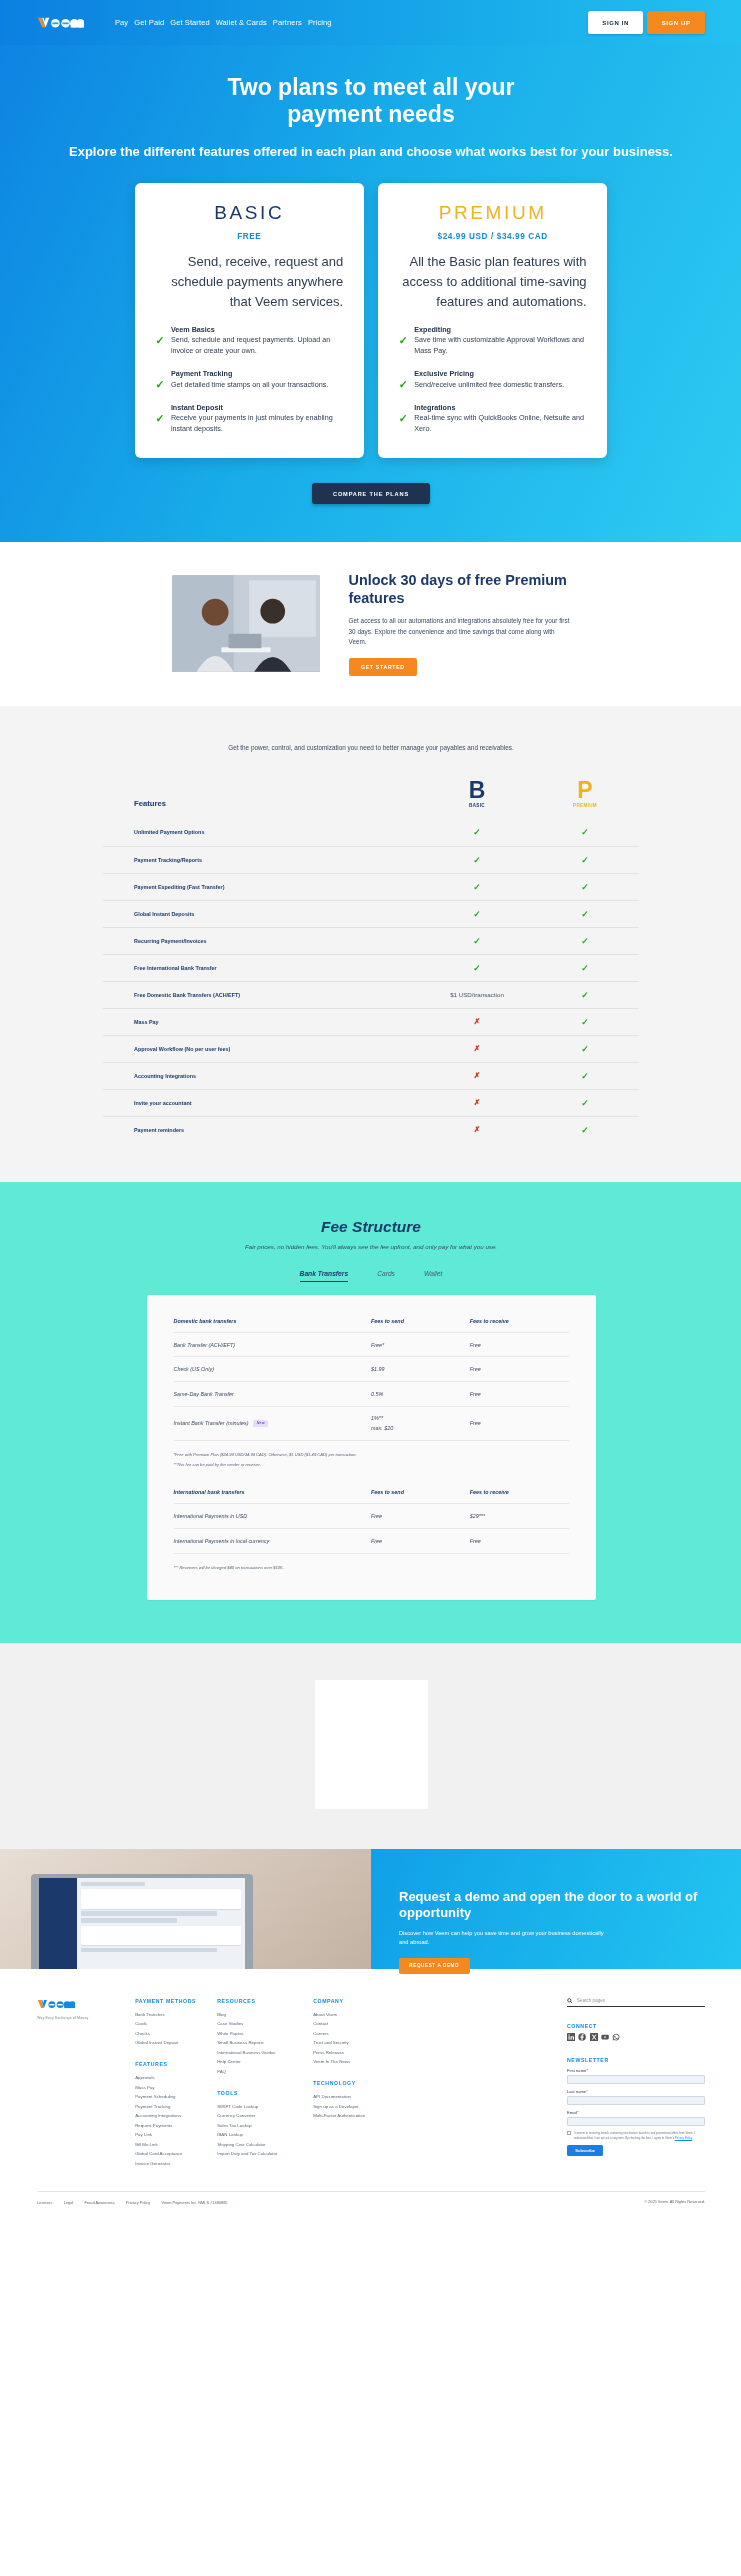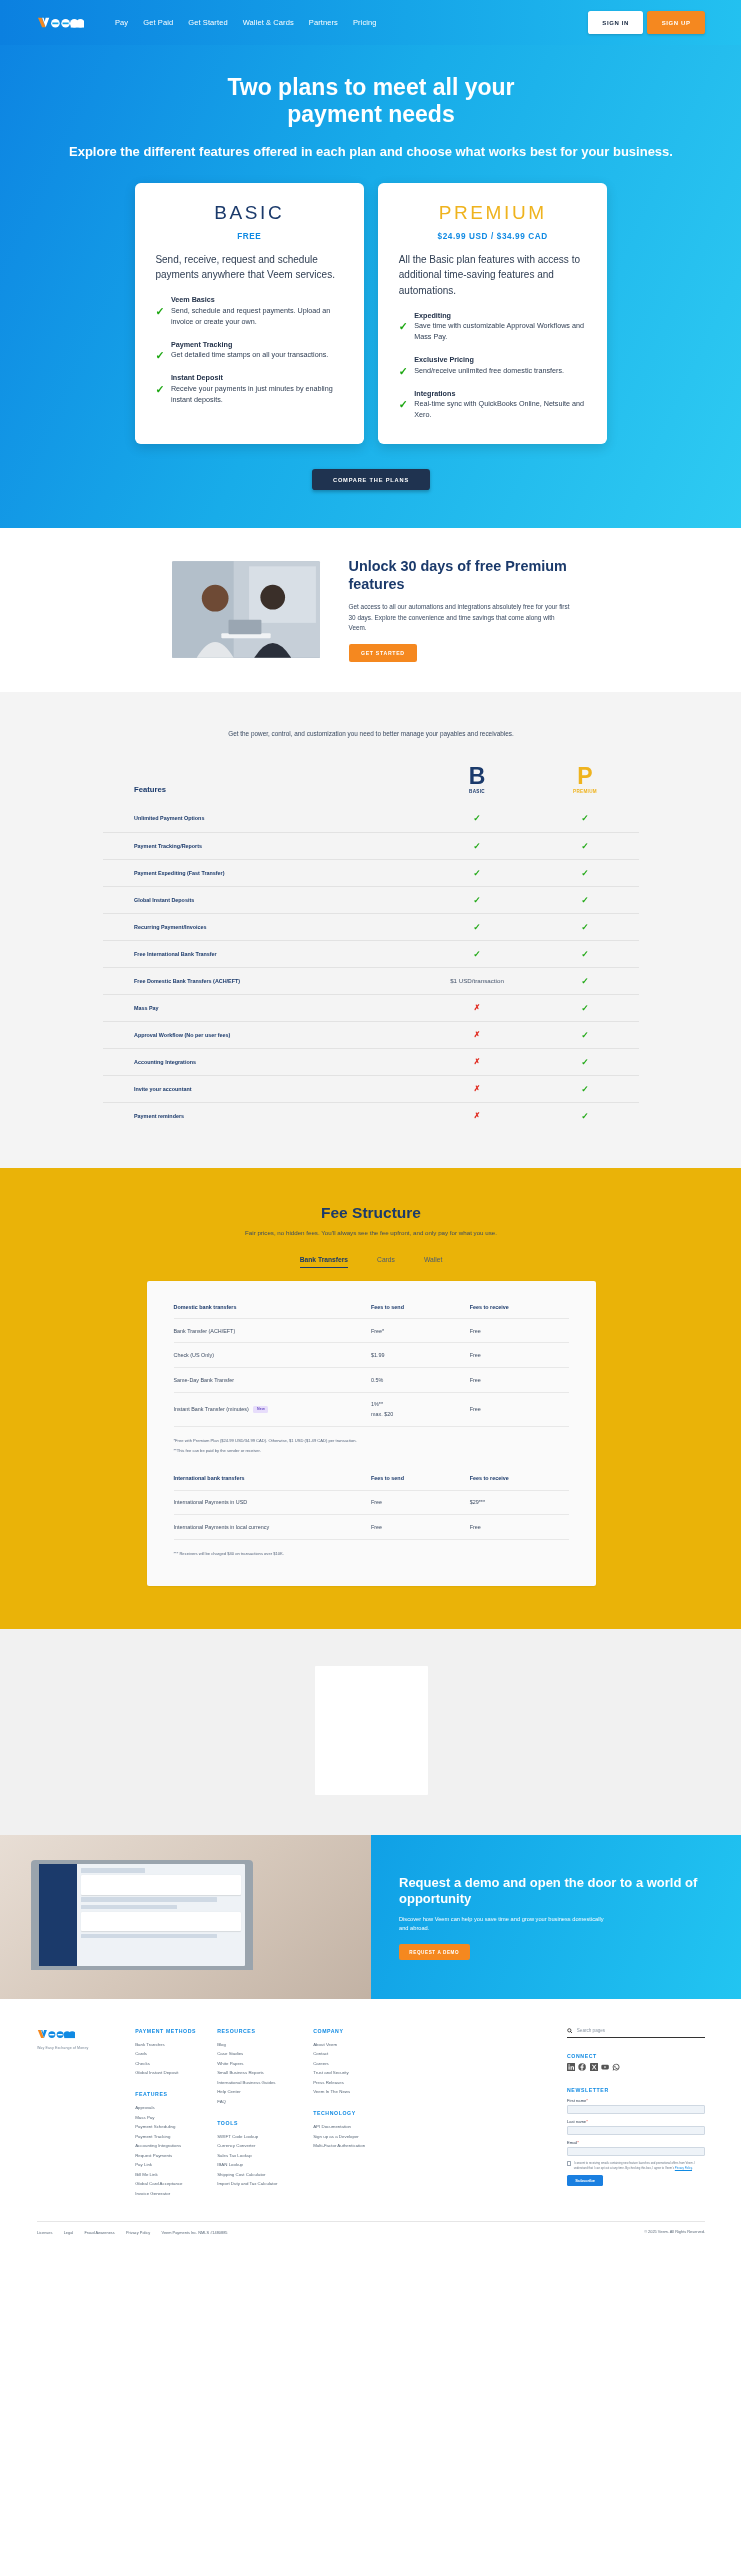--- a/index.html
+++ b/index.html
@@ -13,21 +13,21 @@
   a { text-decoration:none; color:inherit; }
 
   
   .nav {
     height:45px;
     background:linear-gradient(90deg,#0b80e0 0%,#16a5e8 55%,#23c1f0 100%);
     display:flex; align-items:center; padding:0 37px;
   }
   .logo { display:flex; align-items:flex-end; margin-right:31px; }
   .logo svg { display:block; }
-  .nav-links { display:flex; gap:15px; align-items:center; }
+  .nav-links { display:flex; gap:6px; align-items:center; }
   .nav-links a {
     color:#fff; font-size:7.5px; font-weight:500; letter-spacing:0.1px;
   }
   .nav-right { margin-left:auto; display:flex; gap:4.1px; }
   .btn-signin {
     background:#fff; color:#15263f; font-size:6px; font-weight:700;
     letter-spacing:0.6px; padding:8.2px 14.4px; border-radius:2.6px;
     box-shadow:0 1px 2.6px rgba(0,0,0,.18);
   }
   .btn-signup {
@@ -55,21 +55,21 @@
   }
   .plan .pname {
     text-align:center; font-size:19px; font-weight:400; letter-spacing:2.6px;
   }
   .plan.basic .pname { color:#1b3a6b; }
   .plan.premium .pname { color:#efb31e; }
   .plan .price {
     text-align:center; font-size:8.2px; font-weight:700; letter-spacing:0.6px;
     color:#108ae3; margin-top:7.2px;
   }
-  .plan .pdesc { font-size:10px; line-height:1.55; color:#2e3d52; margin-top:11.3px; }
+  .plan .pdesc { font-size:13px; line-height:1.55; color:#2e3d52; margin-top:11.3px;text-align:right; }
   .feat { display:flex; gap:6.2px; margin-top:12.4px; align-items:flex-start; }
   .feat .tick {
     color:#1fa814; font-size:10.8px; font-weight:700; line-height:1; flex:0 0 9.3px;
     margin-top:10.3px;
   }
   .feat .ftxt { flex:1; }
   .feat .fh { font-size:7.2px; font-weight:700; color:#23324a; margin-bottom:1.5px; }
   .feat .fb { font-size:7.2px; line-height:1.5; color:#2e3d52; }
 
   .compare-btn-wrap { text-align:center; margin-top:25px; }
@@ -111,21 +111,21 @@
   .chead .ch-basic .letter, .chead .ch-basic .lbl { color:#1b3a6b; }
   .chead .ch-prem .letter, .chead .ch-prem .lbl { color:#efb31e; }
   .crow { display:flex; align-items:center; border-top:0.5px solid #e2e2e2; min-height:27px; }
   .crow:first-of-type { border-top:none; }
   .crow .rname { flex:1; font-size:5.4px; font-weight:700; color:#1b3a6b; padding-left:31px; }
   .crow .rcell { width:108px; text-align:center; font-size:6.2px; color:#45546c; }
   .rcell .yes { color:#1fa814; font-size:8.8px; font-weight:700; }
   .rcell .no  { color:#e02b20; font-size:7.7px; font-weight:700; }
 
   
-  .fees { background:#eab308; padding:36px 0 43px; }
+  .fees { background:#5eead4; padding:36px 0 43px;font-style:italic; }
   .fees h2 { text-align:center; font-size:15.5px; font-weight:700; color:#1b3a6b; }
   .fees .fsub { text-align:center; font-size:6.2px; color:#3a4a61; margin-top:7.2px; }
   .ftabs { display:flex; justify-content:center; gap:29px; margin-top:19.6px; }
   .ftab { font-size:6.7px; color:#4a5a72; padding-bottom:4.6px; }
   .ftab.active { font-weight:700; color:#1b3a6b; border-bottom:1px solid #1b3a6b; }
   .fcard {
     width:449px; margin:12.4px auto 0; background:#fafafa; border-radius:2.1px;
     padding:23px 27px 28px; box-shadow:0 0.5px 1.5px rgba(0,0,0,.05);
   }
   .ftable { width:100%; }
@@ -144,21 +144,21 @@
   .fsect-gap { height:20.6px; }
 
   
   .intl { background:#f1f1f1; padding:37px 0 40px; display:flex; justify-content:center; gap:25px; }
   .intl-left { width:155px; padding-top:7.2px; }
   .intl-left h2 { font-size:14px; line-height:1.22; color:#1b3a6b; font-weight:700; }
   .intl-left p { font-size:6px; line-height:1.75; color:#3a4a61; margin-top:11.3px; }
   .intl-right { width:113px; height:129px; background:#fff; border-radius:1px; }
 
   
-  .demo { display:flex; height:164px; }
+  .demo { display:flex; height:120px; }
   .demo-img {
     flex:0 0 371px; background:linear-gradient(140deg,#e8ded5 0%,#d6c8bb 50%,#c2b2a4 100%);
     position:relative; overflow:hidden;
   }
   .laptop {
     position:absolute; left:31px; top:25px; width:222px; height:110px;
     background:#9aa4ad; border-radius:4.1px 4.1px 0 0; padding:4.1px 8.2px;
   }
   .laptop-screen { width:100%; height:100%; background:#eef2f6; border-radius:1px; display:flex; }
   .ls-side { width:38px; background:#1b3a6b; }

